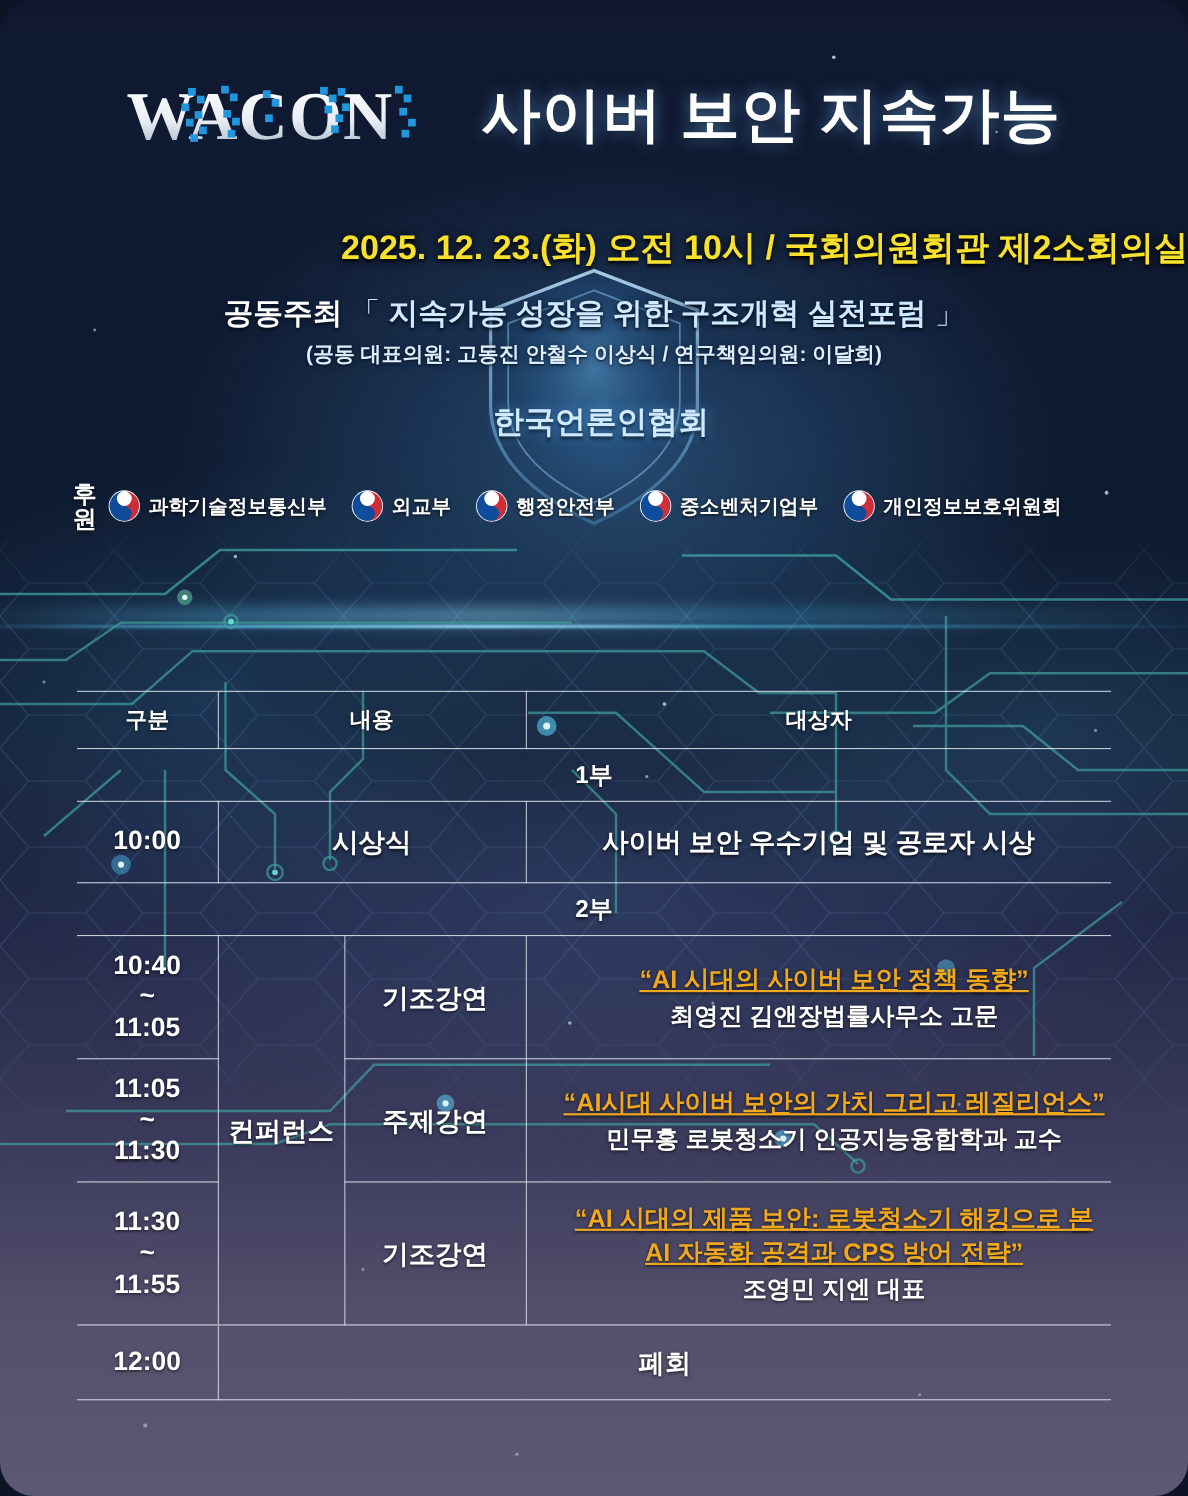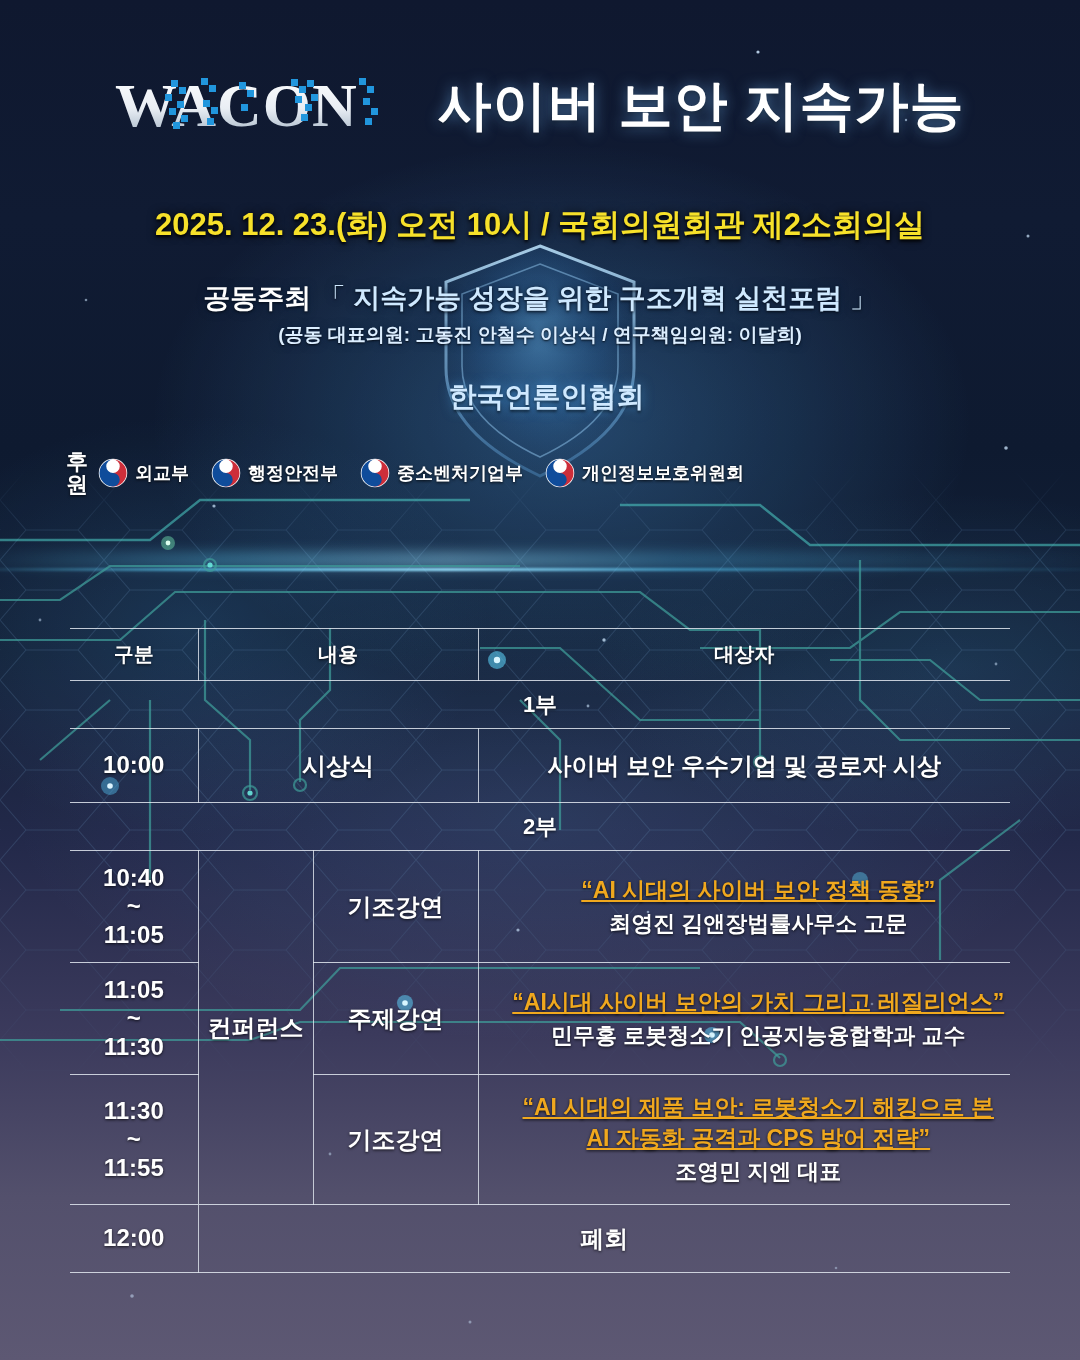--- a/index.html
+++ b/index.html
@@ -4,21 +4,21 @@
 <style>
   * { margin:0; padding:0; box-sizing:border-box; }
   html,body { background:#0d1426; }
   body {
     width:1080px; height:1360px; position:relative; overflow:hidden;
     font-family:"Liberation Sans","DejaVu Sans",sans-serif;
     color:#fff;
   }
 
   
-  #poster { position:absolute; inset:0; overflow:hidden; }
+  #poster { position:absolute; inset:0; overflow:hidden;border-radius:31px; }
 
   .bg-base{
     position:absolute; inset:0;
     background:
       linear-gradient(180deg,
         #0f182f 0%,
         #101b33 16%,
         #0e1a30 33%,
         #132138 48%,
         #23294a 62%,
@@ -66,26 +66,26 @@
     height:74px;
   }
   .wacon-logo{ display:block; }
   .title-ko{
     font-size:54px; font-weight:bold; color:#fff; letter-spacing:1px;
     line-height:1; white-space:nowrap;
     text-shadow:0 0 14px rgba(120,190,255,.55), 0 2px 4px rgba(0,0,0,.55);
   }
 
   .datev{
-    margin-top:62px; text-align:center;
+    margin-top:62px; text-align:right;
     font-size:31px; font-weight:bold; color:#f7e12a; white-space:nowrap;
     text-shadow:0 0 10px rgba(0,0,0,.85), 0 2px 3px rgba(0,0,0,.9);
   }
 
-  .host-block{ margin-top:34px; }
+  .host-block{ margin-top:21px; }
   .host-line1{ font-size:27px; font-weight:bold; white-space:nowrap;
     text-shadow:0 0 9px rgba(10,30,60,.9), 0 1px 3px rgba(0,0,0,.85); }
   .host-label{ color:#ffffff; }
   .host-name{ color:#cfe9ff; }
   .bracket{ color:#cfe9ff; font-weight:normal; }
   .host-line2{ margin-top:6px; font-size:19px; font-weight:bold; color:#dceeff;
     white-space:nowrap; text-shadow:0 0 8px rgba(10,30,60,.9),0 1px 2px rgba(0,0,0,.8); }
   .host-assoc{ margin-top:30px; font-size:28px; font-weight:bold; color:#cfe9ff;
     text-shadow:0 0 12px rgba(80,170,240,.6),0 2px 3px rgba(0,0,0,.7);padding-left:13px; }
 
@@ -304,20 +304,28 @@
         <div class="host-line2">(공동 대표의원: 고동진  안철수   이상식 / 연구책임의원: 이달희)</div>
         <div class="host-assoc">한국언론인협회</div>
       </div>
 
       <div class="sponsors">
         <div class="sp-label">
           <div>후</div>
           <div>원</div>
         </div>
 
+        <div class="sp-item">
+          <svg width="30" height="30" viewBox="0 0 40 40">
+            <circle cx="20" cy="20" r="19" fill="#fff"></circle>
+            <path d="M20 2a18 18 0 0 1 0 36 9 9 0 0 1 0-18 9 9 0 0 0 0-18z" fill="#cd2e3a"></path>
+            <path d="M20 2a18 18 0 0 0 0 36 9 9 0 0 0 0-18 9 9 0 0 1 0-18z" fill="#0f4c9b"></path>
+          </svg>
+          <span class="sp-name">과학기술정보통신부</span>
+        </div>
 
         <div class="sp-item">
           <svg width="30" height="30" viewBox="0 0 40 40">
             <circle cx="20" cy="20" r="19" fill="#fff"></circle>
             <path d="M20 2a18 18 0 0 1 0 36 9 9 0 0 1 0-18 9 9 0 0 0 0-18z" fill="#cd2e3a"></path>
             <path d="M20 2a18 18 0 0 0 0 36 9 9 0 0 0 0-18 9 9 0 0 1 0-18z" fill="#0f4c9b"></path>
           </svg>
           <span class="sp-name">외교부</span>
         </div>
 

